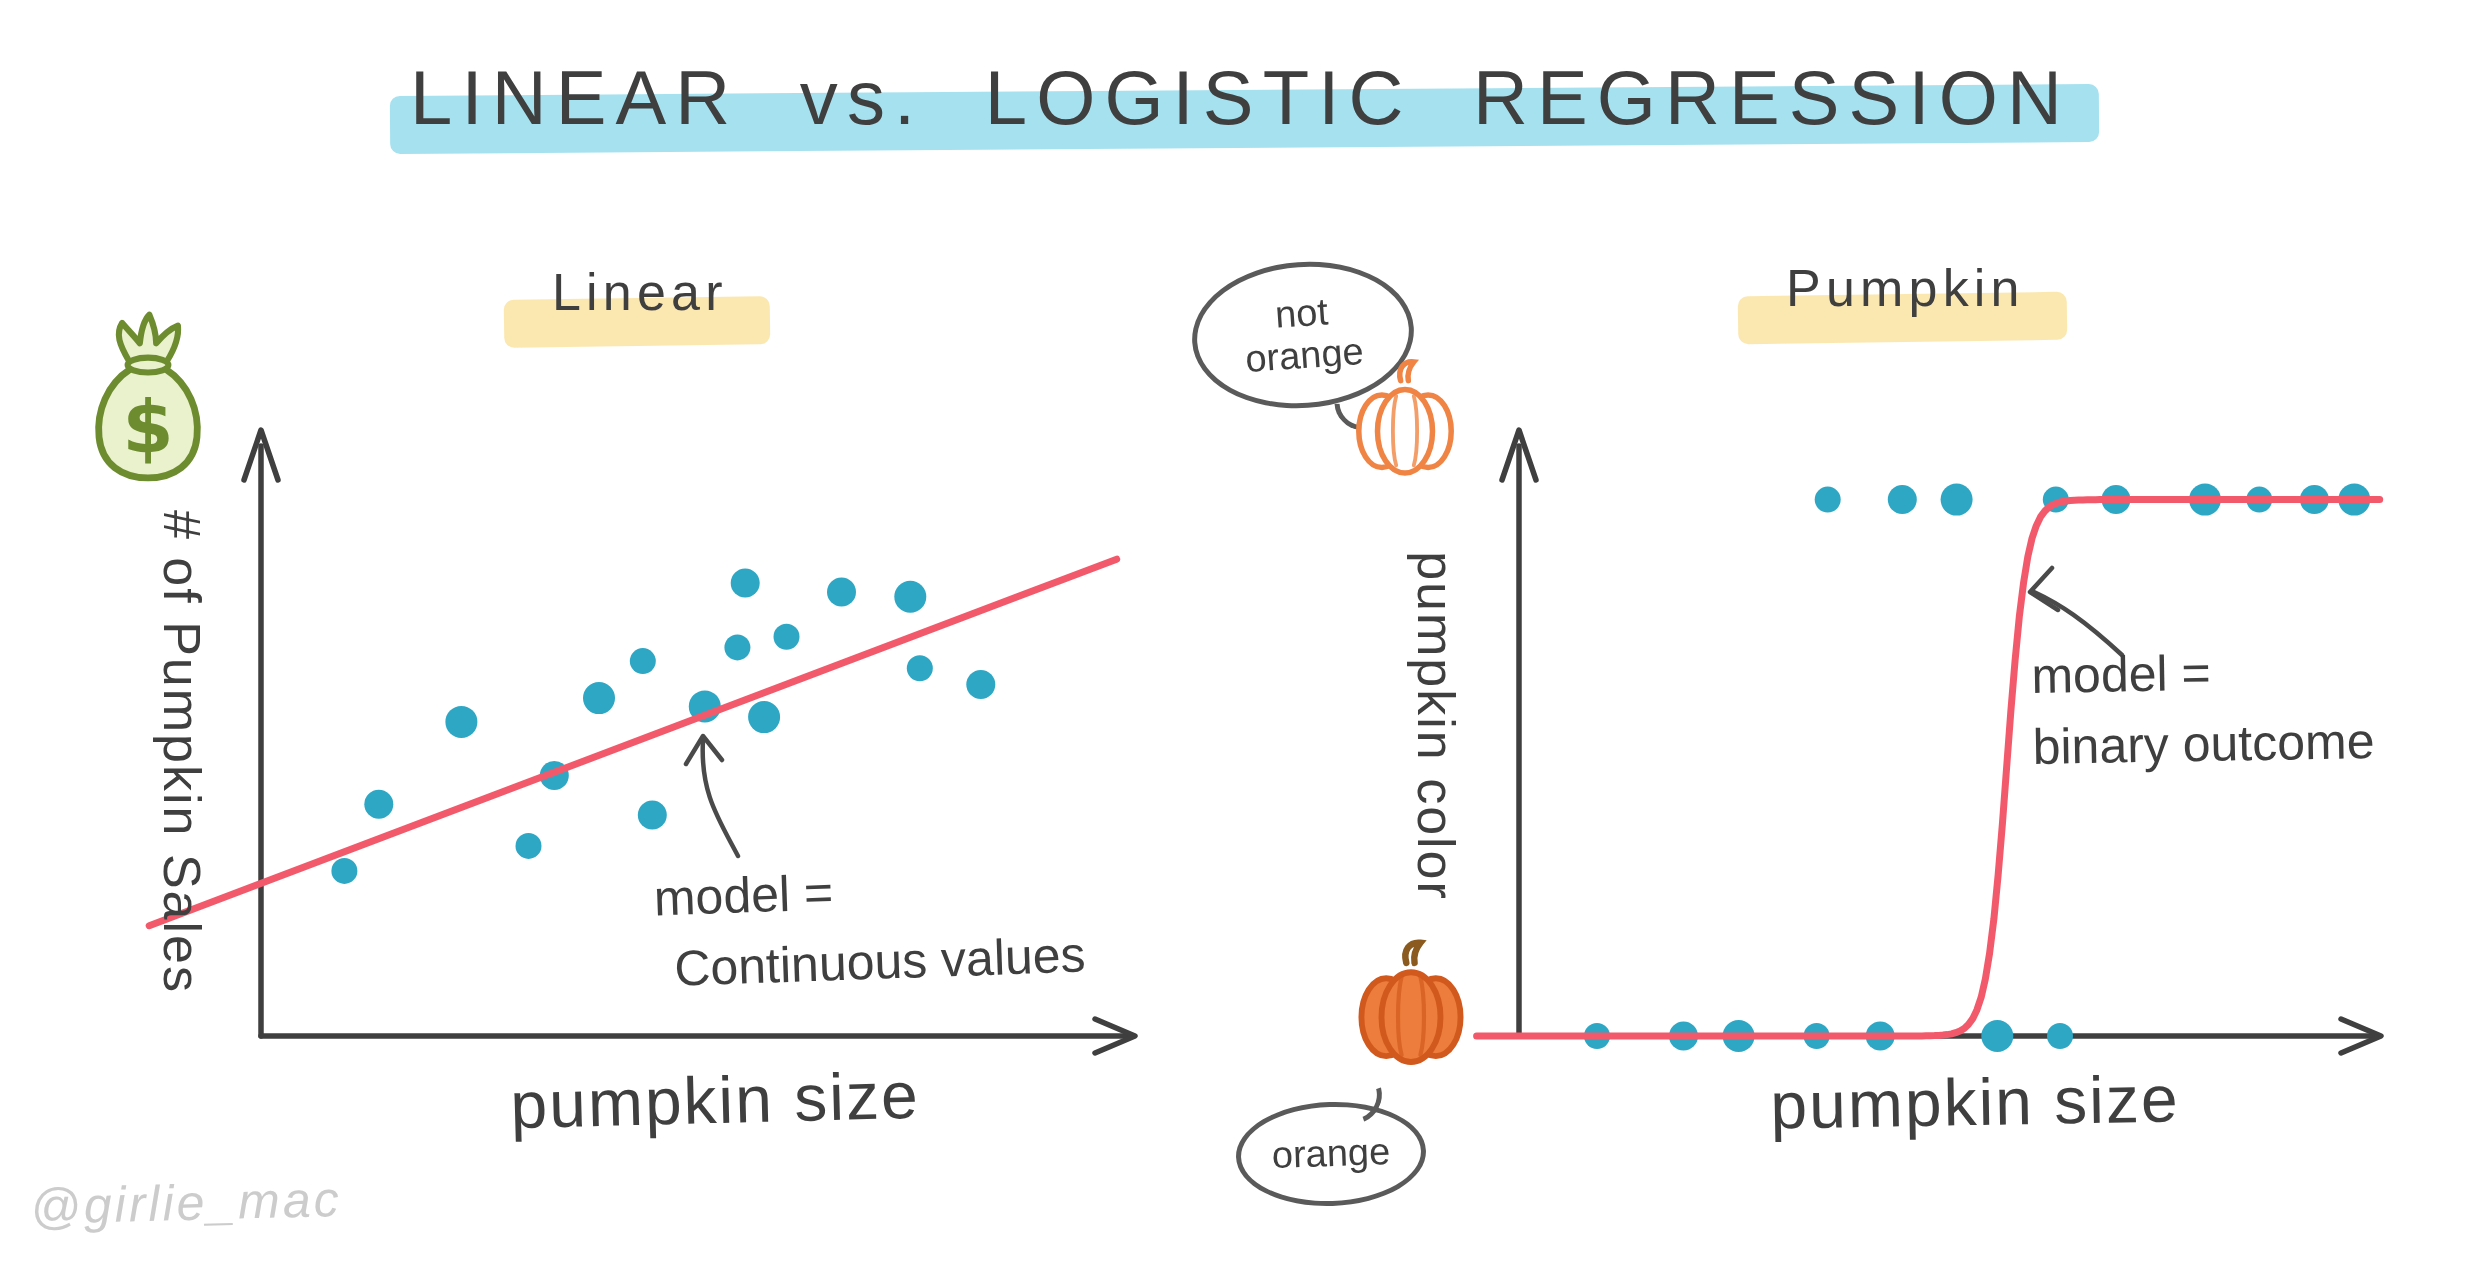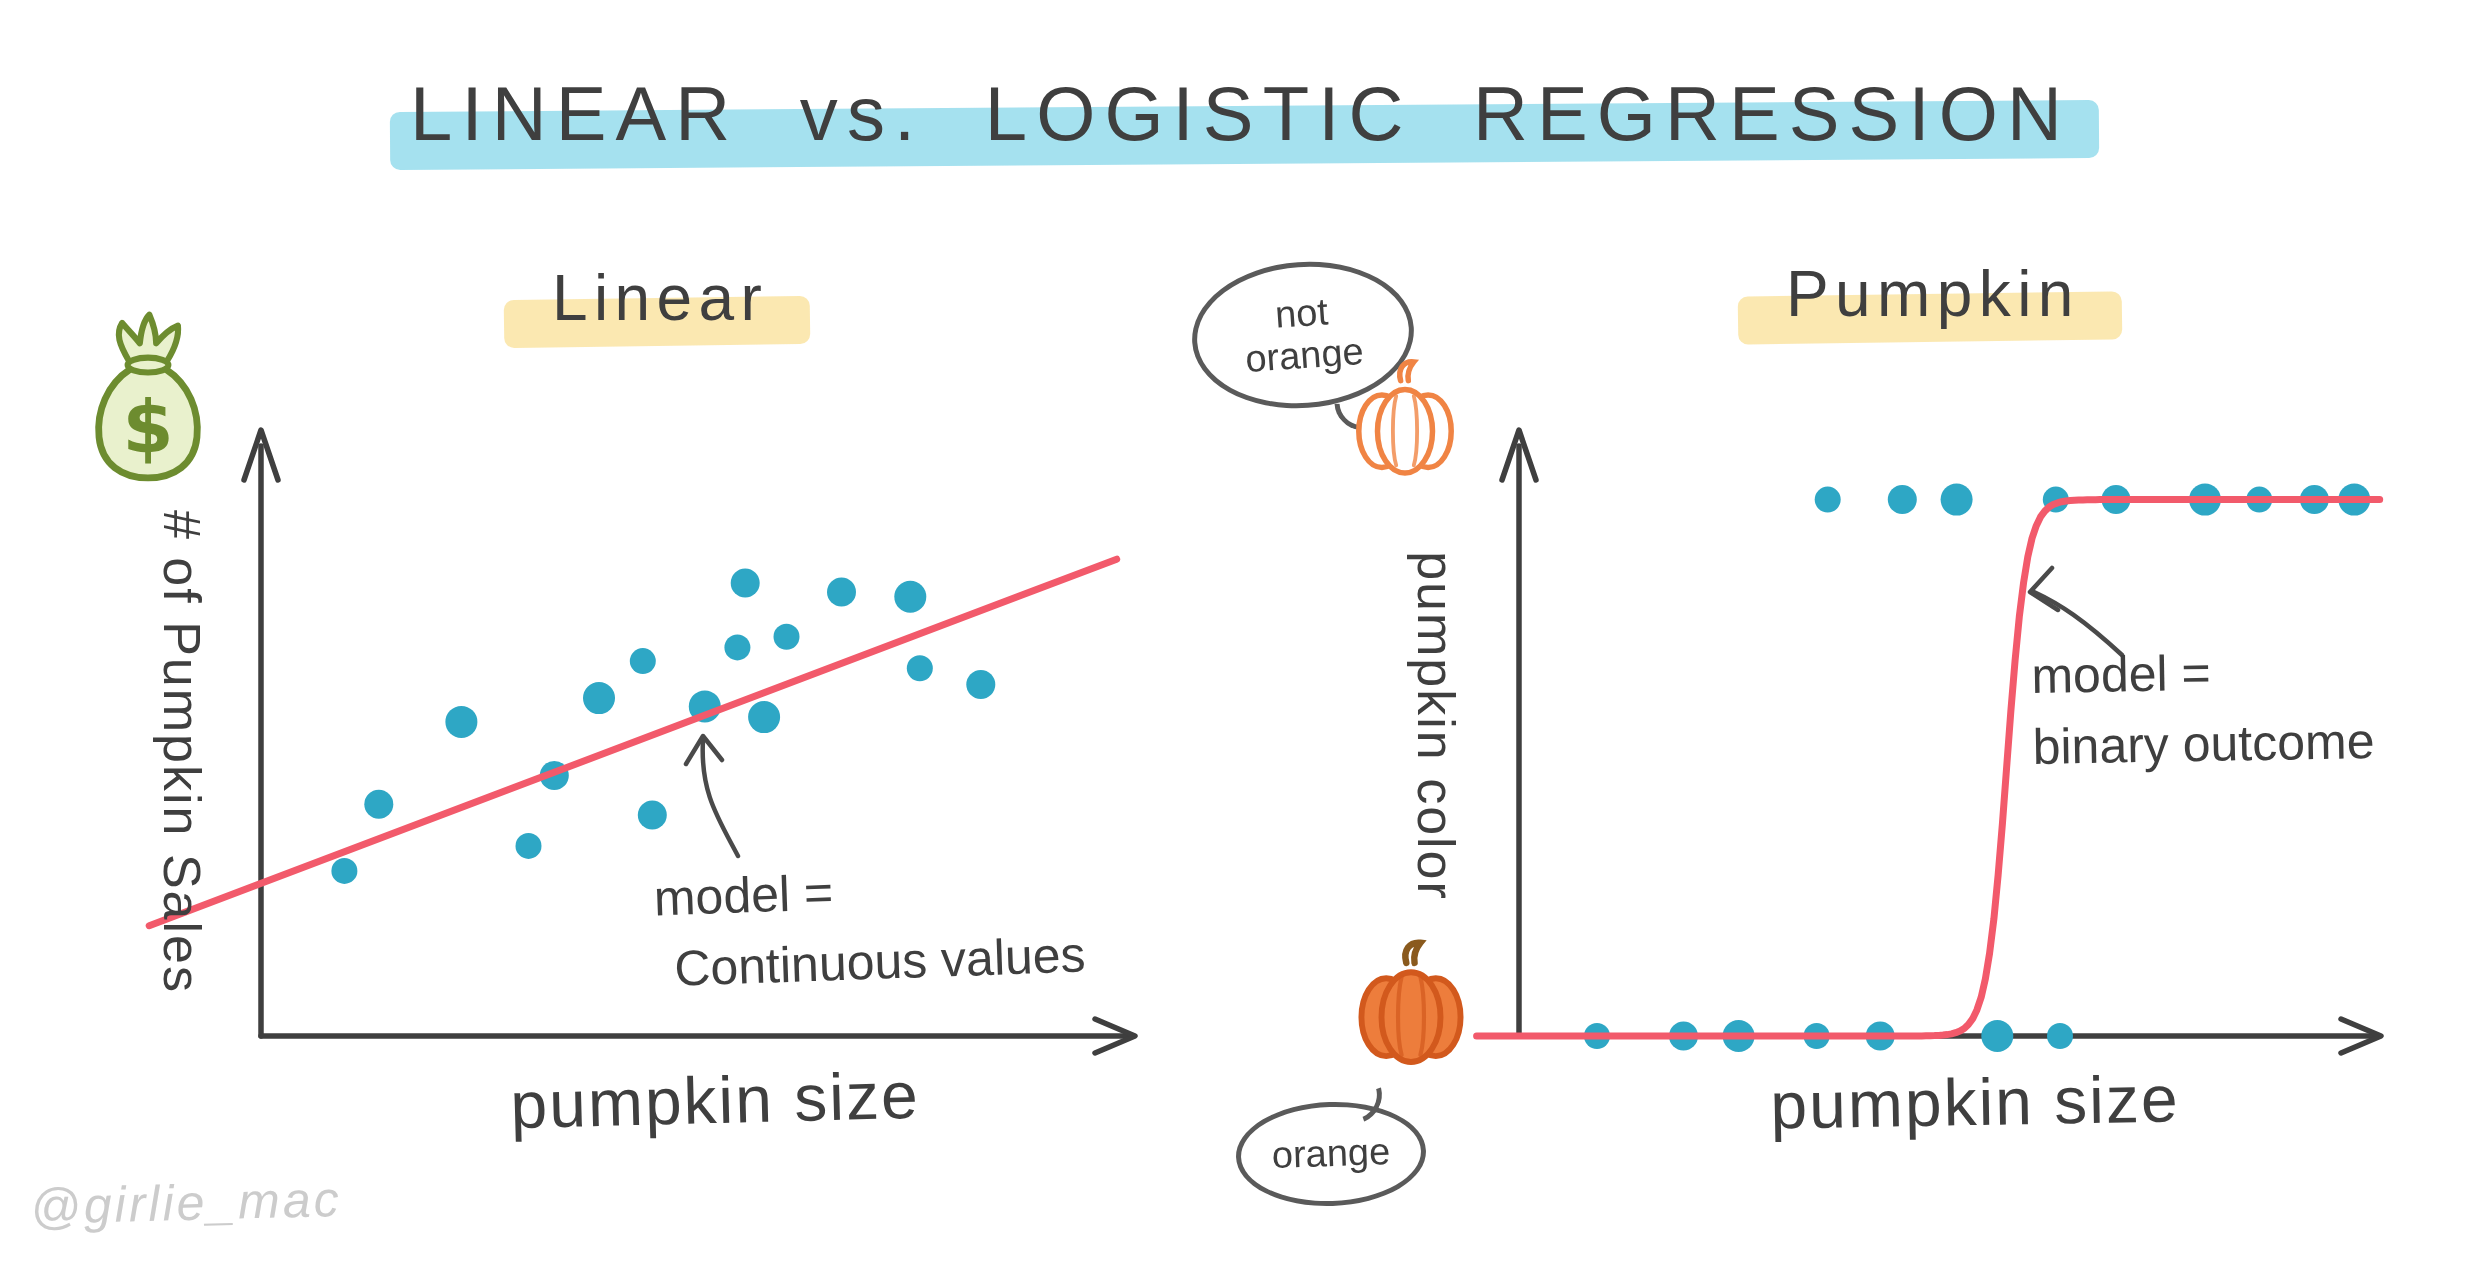--- a/index.html
+++ b/index.html
@@ -4,28 +4,28 @@
 <style>
   html,body{margin:0;padding:0;background:#fff;}
   .canvas{
     position:relative;width:2481px;height:1262px;background:#ffffff;overflow:hidden;
     font-family:"Liberation Sans",sans-serif;color:var(--ink,#3f3f3f);
   }
   
   .hl-band{position:absolute;border-radius:10px;z-index:0;}
   
   .title-wrap{position:absolute;top:60px;left:0;width:100%;text-align:center;}
-  .title-inner{position:relative;display:inline-block;margin-top:16px;}
+  .title-inner{position:relative;display:inline-block;}
   .title-band{left:-20px;right:-28px;top:30px;height:58px;background:var(--highlight-cyan);opacity:.78;transform:rotate(-0.4deg);}
   .title-text{position:relative;z-index:1;font-size:76px;line-height:1;letter-spacing:.12em;white-space:pre;font-weight:500;}
   
   .panel-heading{position:absolute;}
   .heading-inner{position:relative;display:inline-block;}
   .heading-band{left:-48px;right:-42px;top:32px;height:48px;background:var(--highlight-yellow);opacity:.9;transform:rotate(-0.8deg);}
-  .heading-text{position:relative;z-index:1;font-size:64px;line-height:1;letter-spacing:.1em;font-weight:500;margin-top:20px;}
+  .heading-text{position:relative;z-index:1;font-size:52px;line-height:1;letter-spacing:.1em;font-weight:500;margin-top:20px;}
   
   .ylabel{position:absolute;white-space:nowrap;font-size:52px;letter-spacing:2px;transform:translate(-50%,-50%) rotate(90deg);color:var(--ink);}
   .xlabel{position:absolute;font-size:66px;letter-spacing:2px;text-align:center;color:var(--ink);}
   
   .annotation{position:absolute;font-size:50px;line-height:1.42;color:var(--ink);}
   .annotation .indent{padding-left:18px;}
   
   .bubble{
     position:absolute;border:5px solid var(--bubble-outline);border-radius:50%;
     display:flex;flex-direction:column;align-items:center;justify-content:center;

